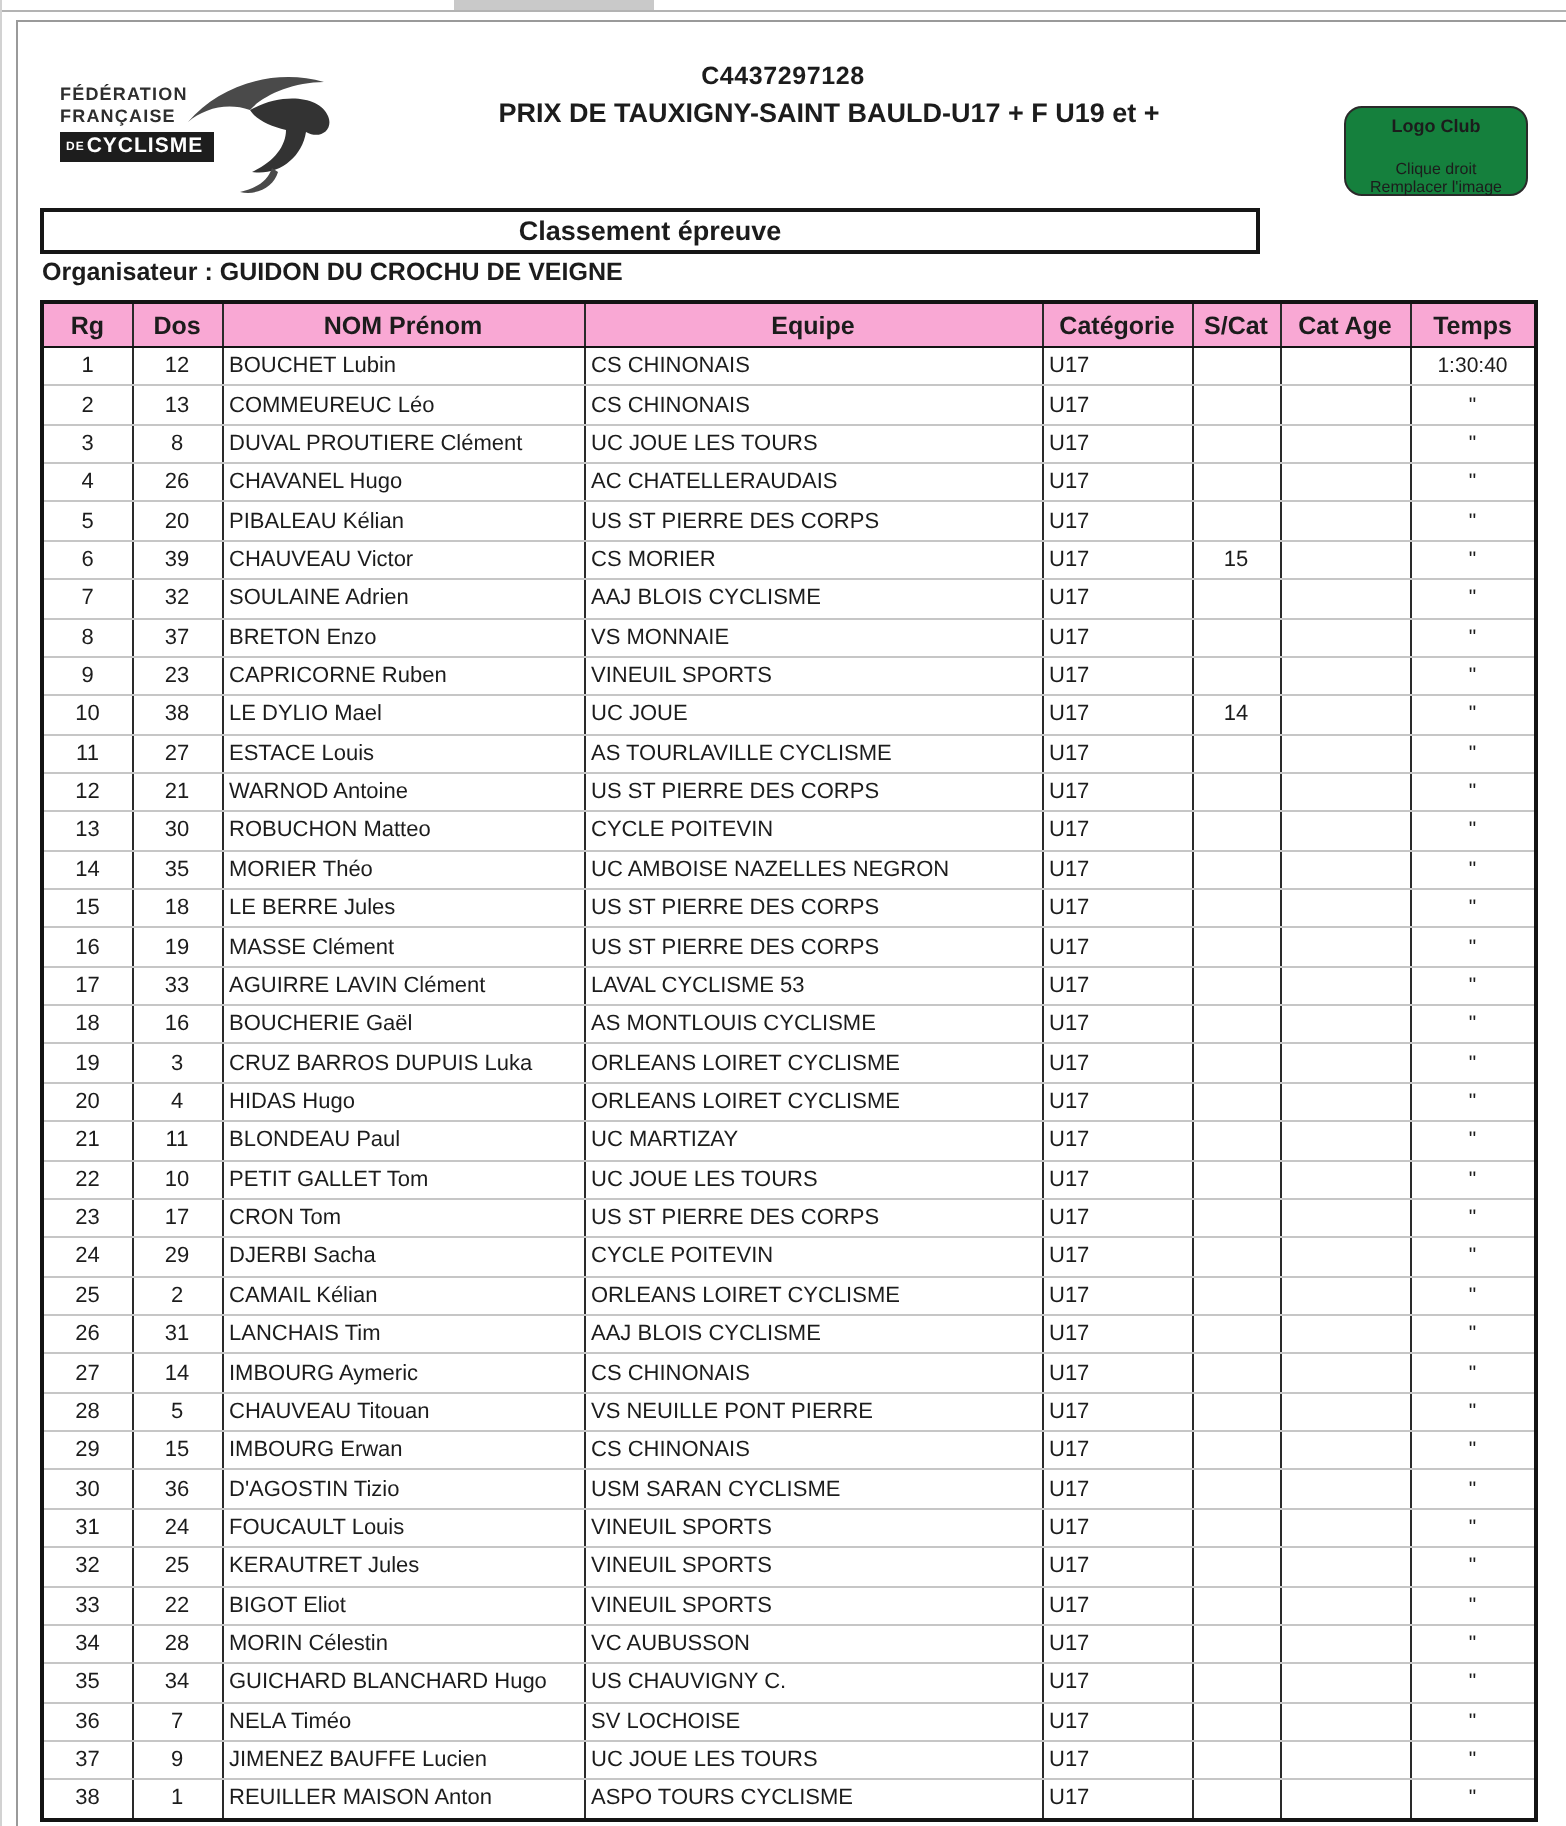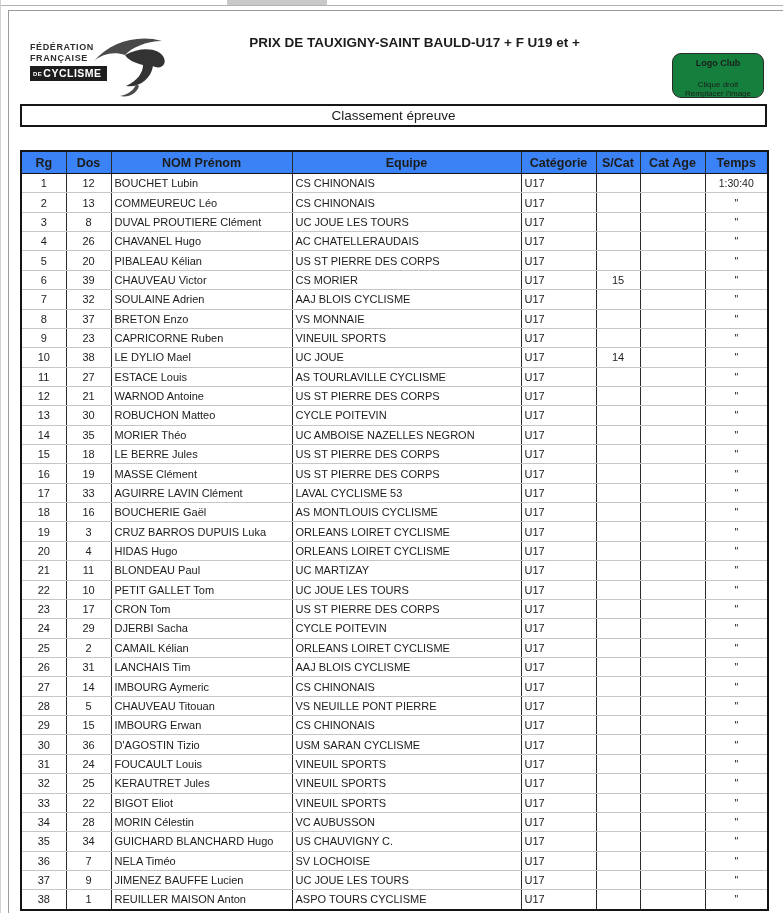--- a/index.html
+++ b/index.html
@@ -27,34 +27,34 @@
   .ffc-de{font-size:6px;vertical-align:1px;margin-right:1px;}
   .ffc-swoosh{position:absolute;left:62px;top:-8px;}
 
   .logo-club{position:absolute;left:672px;top:53px;width:92px;height:45px;
              border:1.5px solid #2a2a2a;border-radius:9px;box-sizing:border-box;
              text-align:center;padding-top:4px;background:#15803d;}
   .lc1{font-size:9px;font-weight:bold;}
   .lc2{font-size:8px;margin-top:12px;}
   .lc3{font-size:8px;}
 
-  .classement-bar{position:absolute;left:20px;top:104px;width:747px;height:23px;
+  .classement-bar{position:absolute;left:20px;top:104px;width:610px;height:23px;
                   border:2px solid #161616;box-sizing:border-box;background:#fff;
-                  text-align:center;font-weight:normal;font-size:13.5px;line-height:19px;}
+                  text-align:center;font-weight:bold;font-size:13.5px;line-height:19px;}
 
   .org-row{position:absolute;left:20px;top:129px;width:747px;height:19px;font-weight:bold;font-size:12.5px;}
   .org-left{position:absolute;left:1px;top:0;}
   .avg-right{position:absolute;right:0;top:0;}
 
   
   table.results{position:absolute;left:20px;top:150px;width:747px;
                 border-collapse:collapse;table-layout:fixed;
                 border:2px solid #141414;}
   .results th{
-    background:#3b82f6;border:1px solid #2a2a2a;border-bottom:1.5px solid #141414;
+    background:#f9a8d4;border:1px solid #2a2a2a;border-bottom:1.5px solid #141414;
     font-size:12.5px;font-weight:bold;height:21px;padding:0 2px;text-align:center;
   }
   .results td{
     border-left:1px solid #2a2a2a;border-right:1px solid #2a2a2a;
     border-bottom:1px solid #c6c6c6;
     font-size:11px;height:18.37px;line-height:18px;padding:0 3px;
     overflow:hidden;white-space:nowrap;
   }
   .results tr{height:19.37px;}
   .results td.c0,.results td.c1,.results td.c5,.results td.c6,.results td.c7{text-align:center;}
@@ -79,32 +79,34 @@
     <span class="ffc-de">DE</span><span>CYCLISME</span>
   </div>
   <svg class="ffc-swoosh" width="78" height="66" viewBox="0 0 78 66">
     <path d="M2,27 C18,8 46,0 70,7 C54,7 39,14 33,21 C22,17 10,20 2,27 Z" fill="#4a4a4a"></path>
     <path d="M33,21 C49,12 68,14 72,24 C75,31 68,36 61,32 C59,45 47,54 34,52 C45,47 51,39 51,31 C43,29 36,26 33,21 Z" fill="#333333"></path>
     <path d="M47,52 C45,59 37,64 28,62 C37,60 42,56 44,50 Z" fill="#4a4a4a"></path>
   </svg>
 </div>
 
 <div class="title-block">
+  <div class="event-code">C4437297128</div>
   <div class="event-title">PRIX DE TAUXIGNY-SAINT BAULD-U17 + F U19 et +</div>
 </div>
 
 <div class="logo-club">
   <div class="lc1">Logo Club</div>
   <div class="lc2">Clique droit</div>
   <div class="lc3">Remplacer l'image</div>
 </div>
 
 <div class="classement-bar">Classement épreuve</div>
 
 <div class="org-row">
+  <span class="org-left">Organisateur : GUIDON DU CROCHU DE VEIGNE</span>
 </div>
 
 <table class="results">
   <colgroup>
     <col style="width:45px">
       <col style="width:45px">
       <col style="width:181px">
       <col style="width:229px">
     <col style="width:75px">
       <col style="width:44px">

